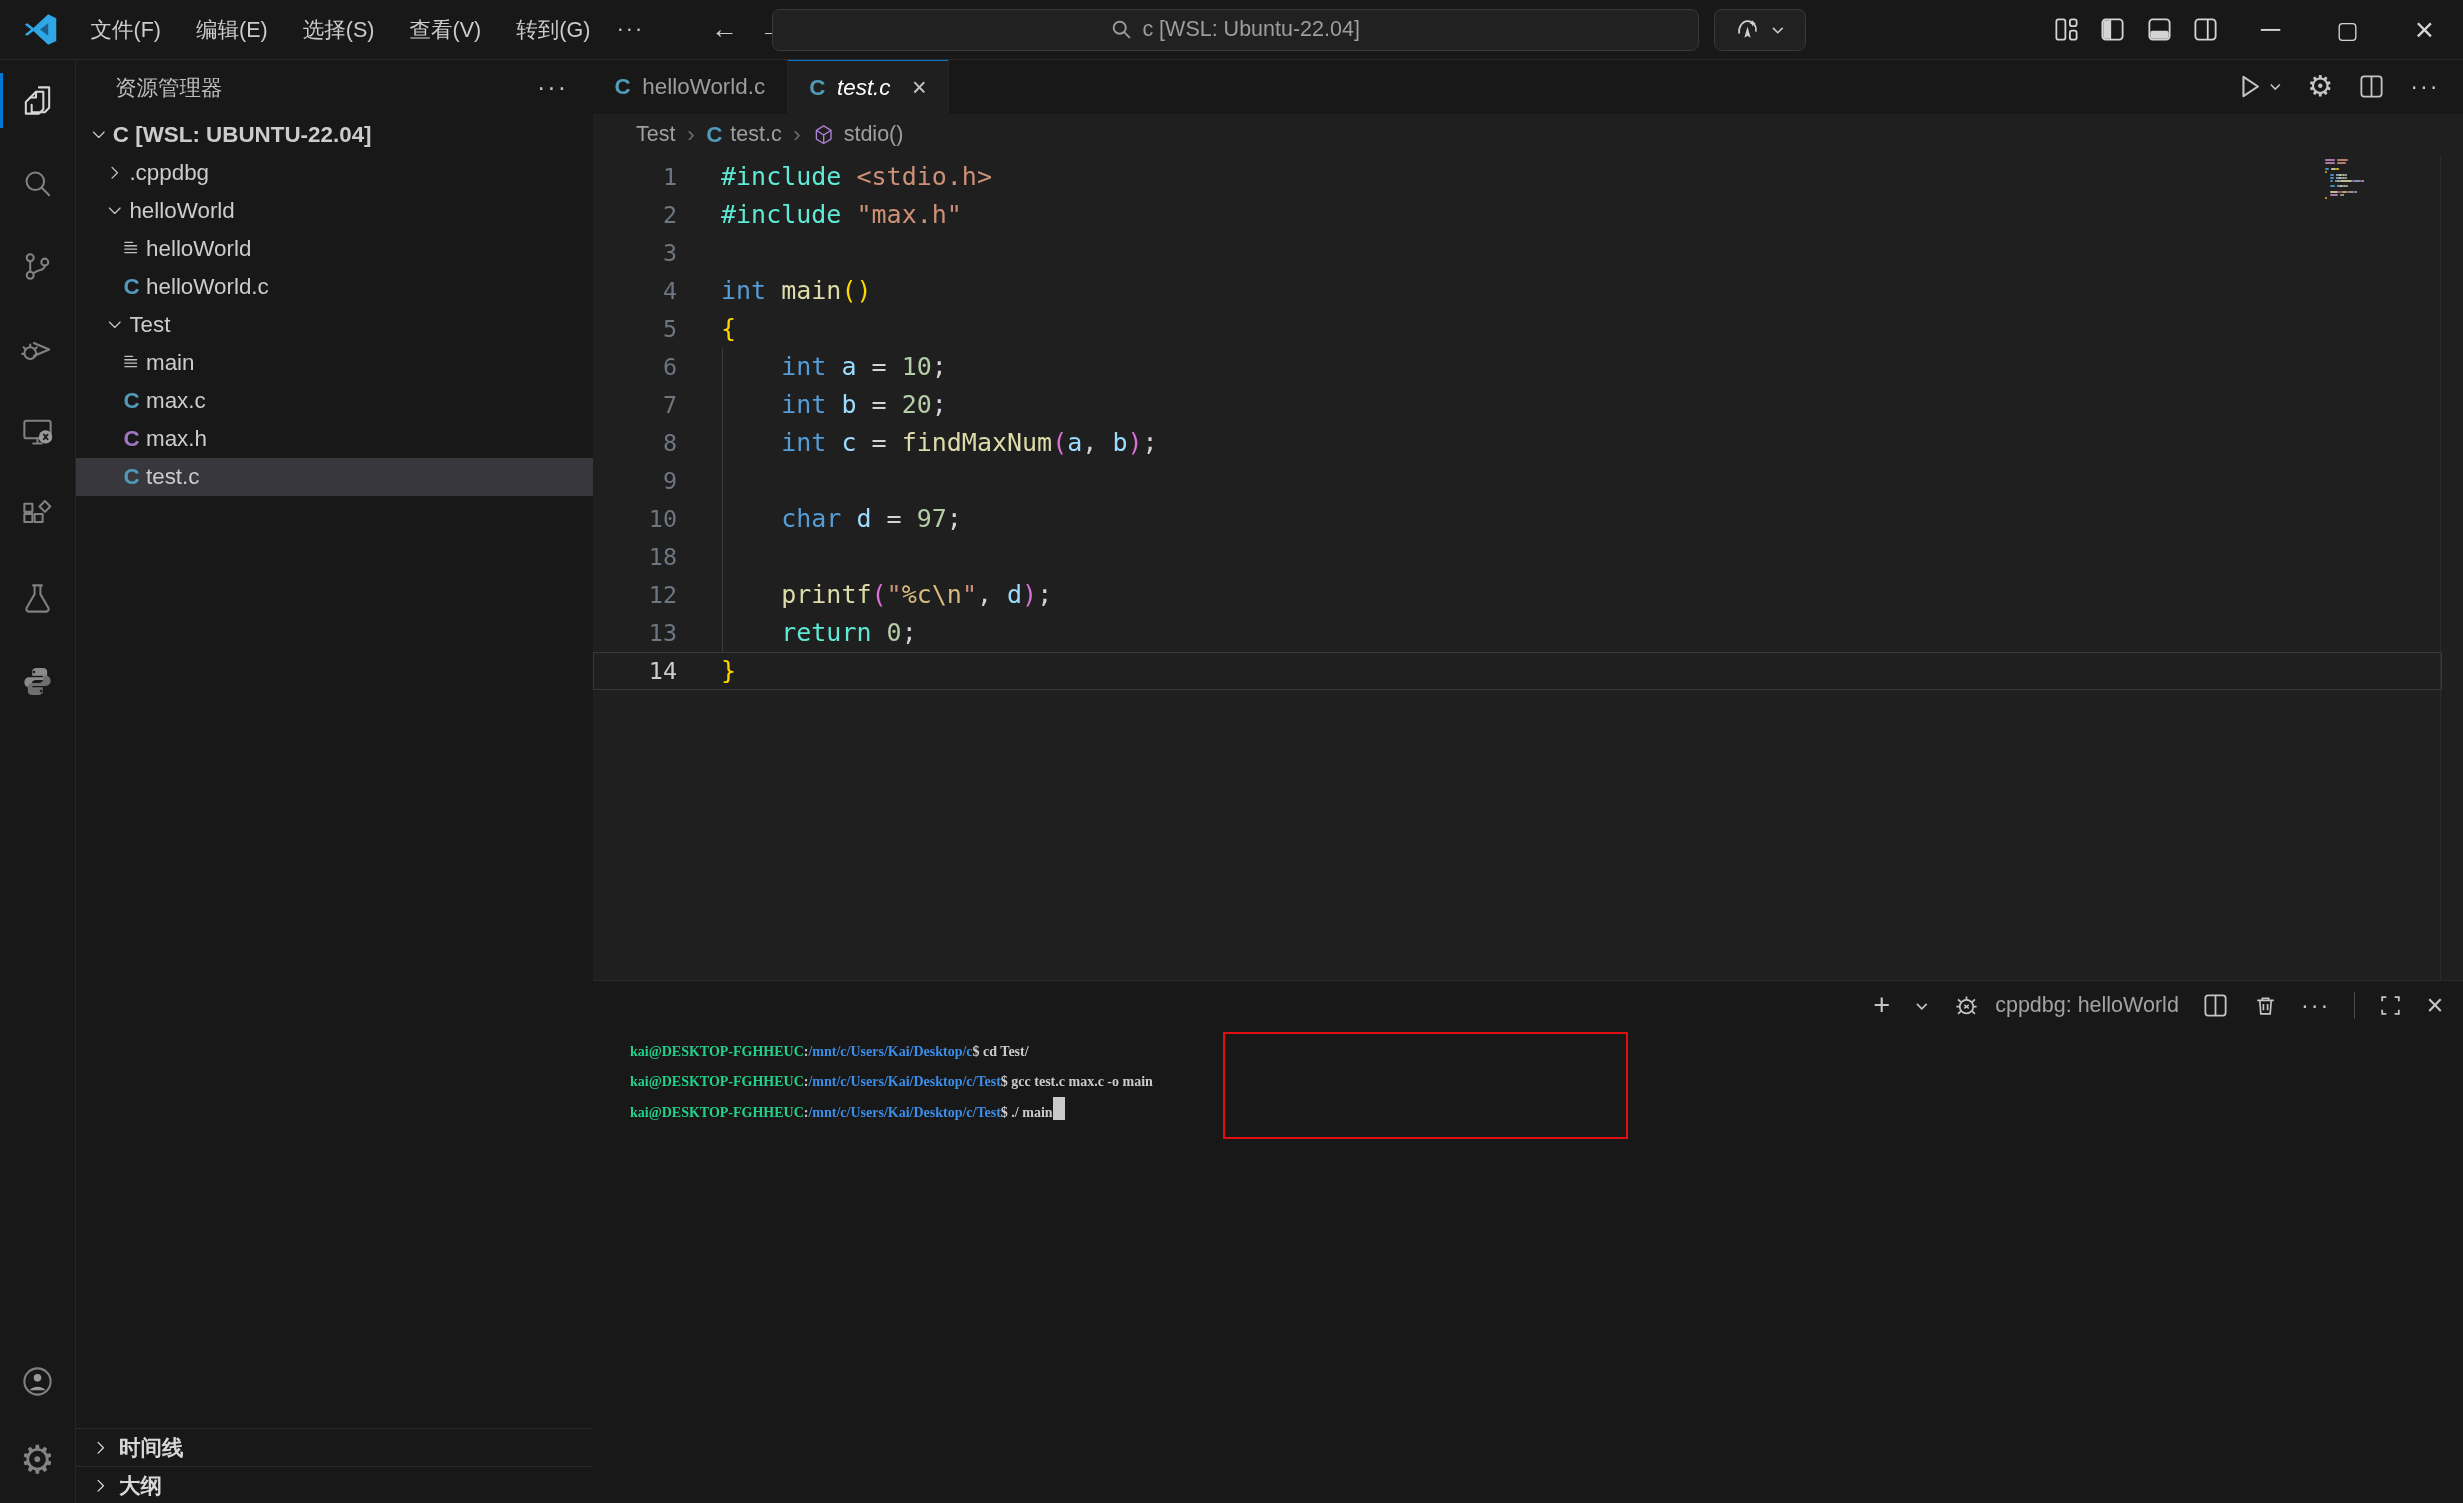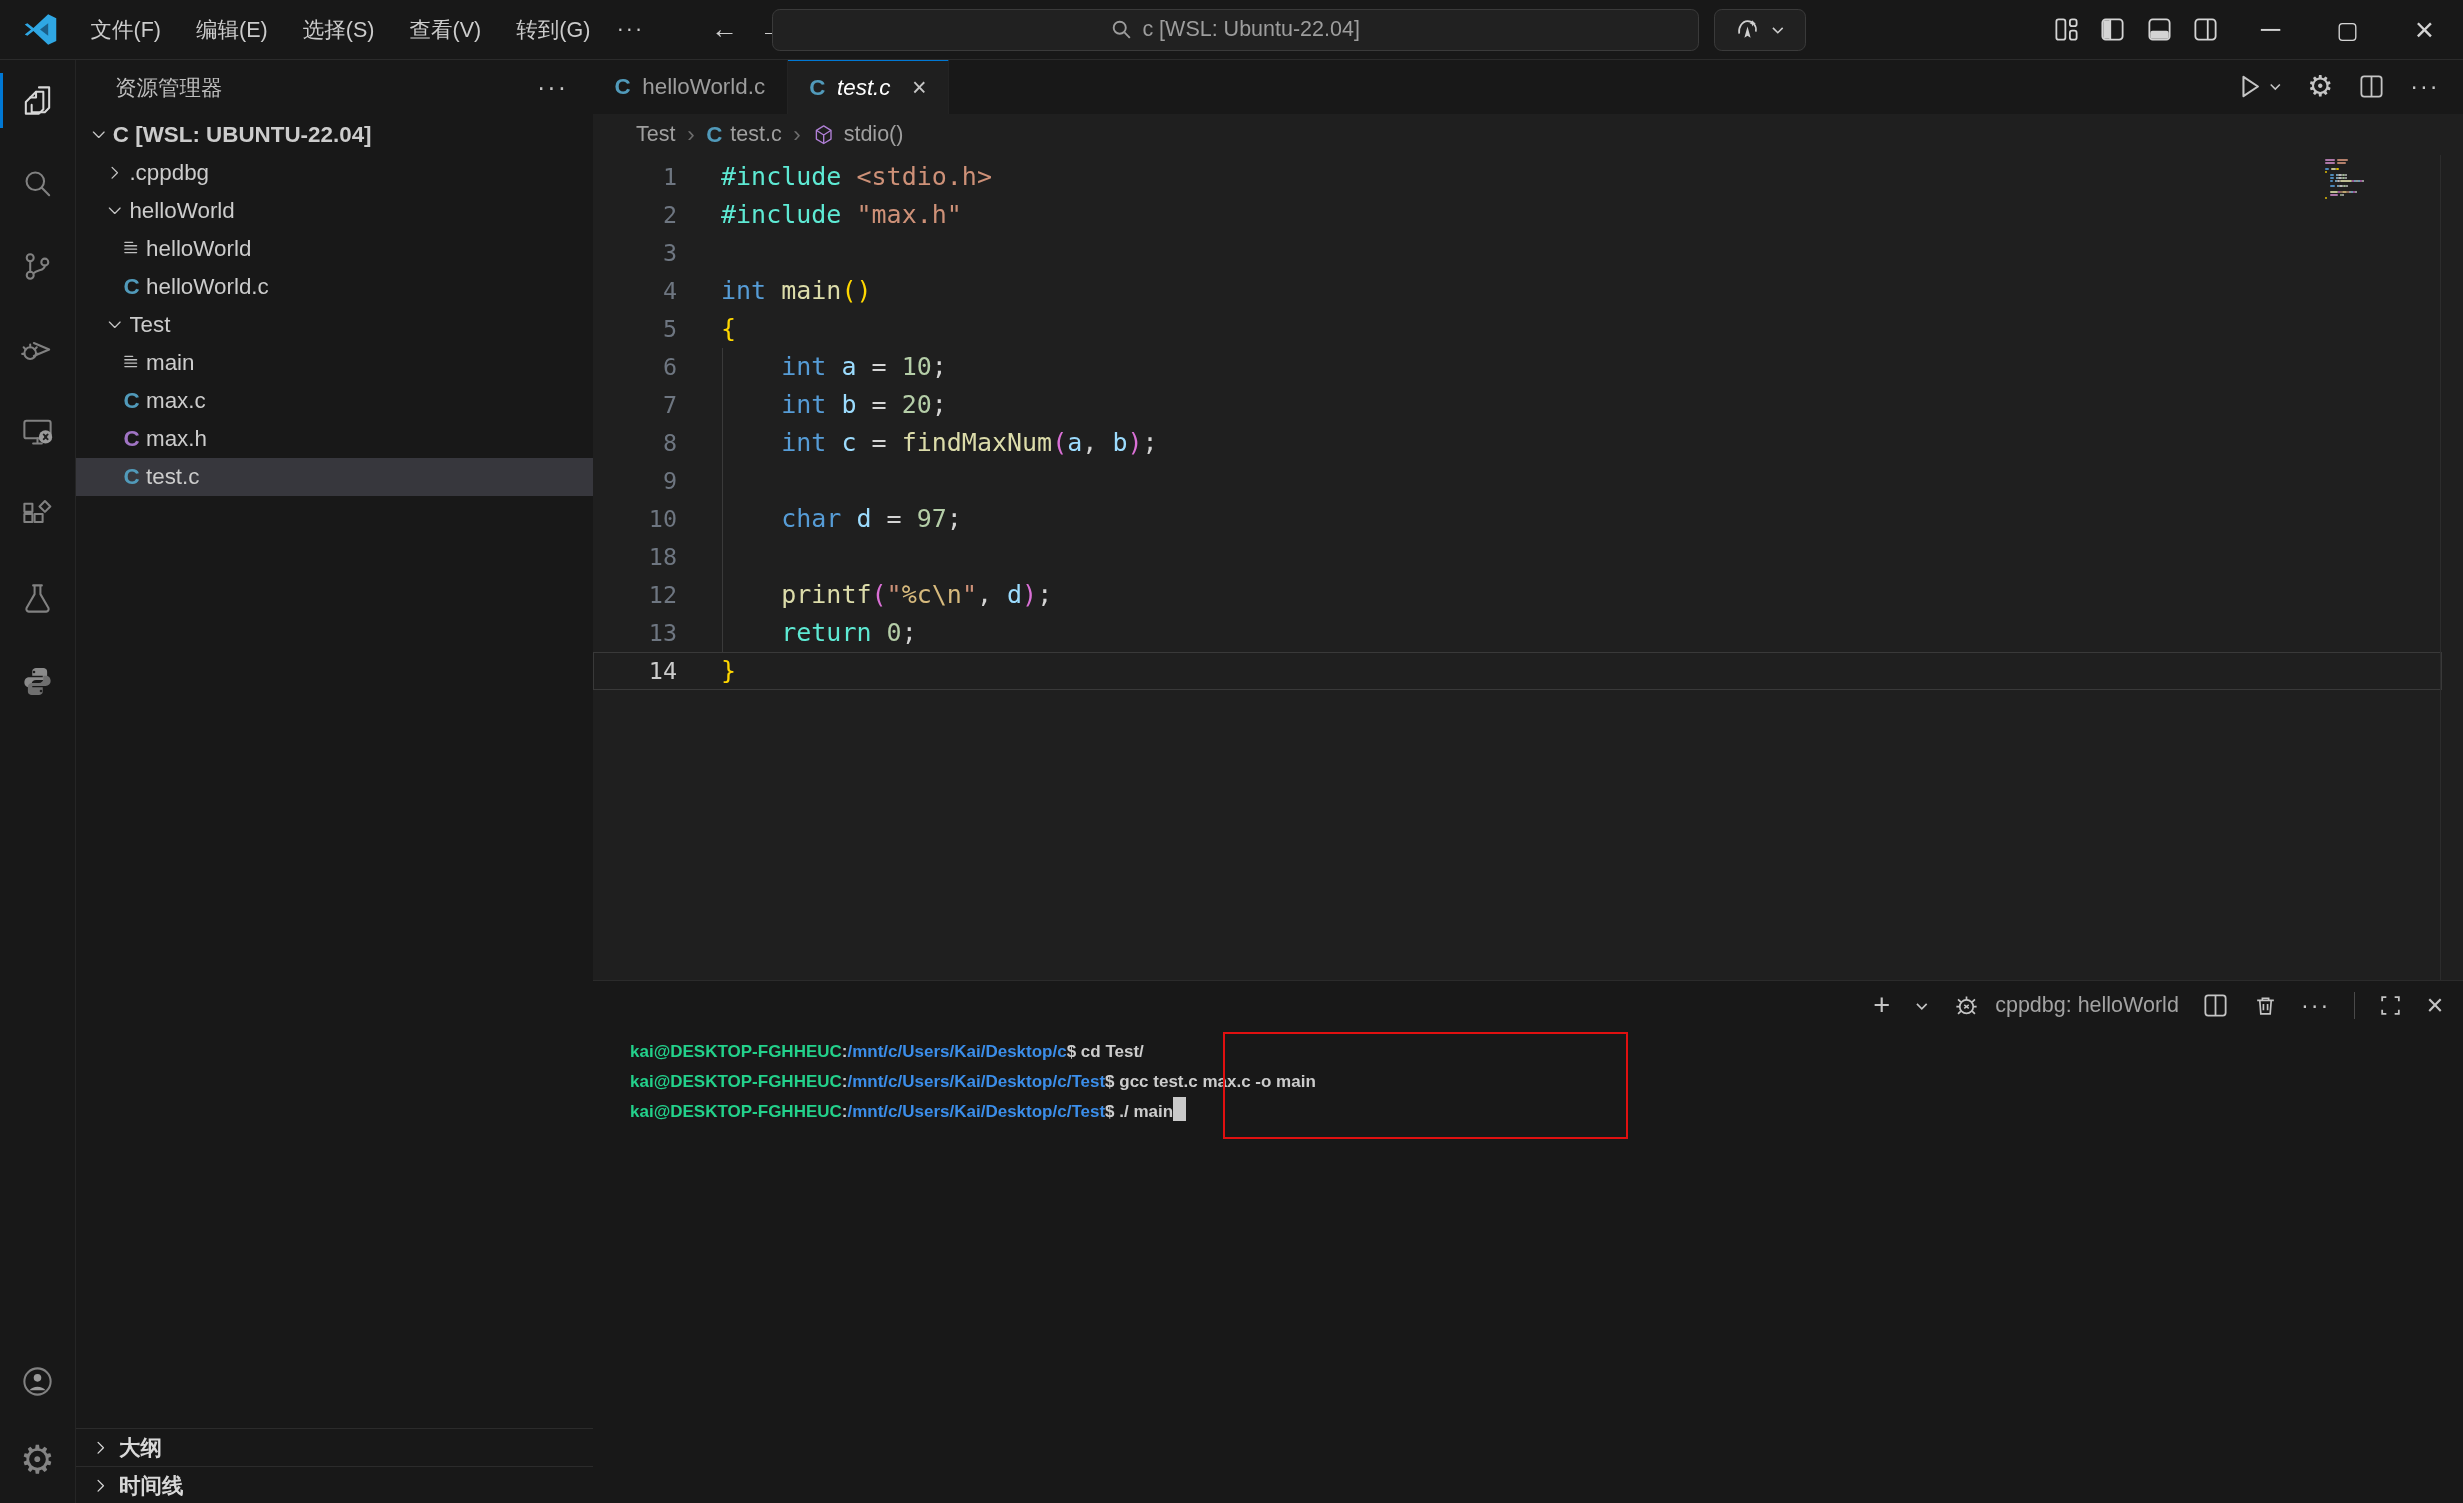--- a/index.html
+++ b/index.html
@@ -89,21 +89,21 @@
   .ptabs{display:flex;gap:45px;font-size:22.4px;color:#9d9d9d}
   .ptab{height:49px;display:flex;align-items:center;box-sizing:border-box;border-bottom:2px solid transparent}
   .ptab.active{color:#fff;border-bottom:2px solid #0078d4}
   .panel-toolbar{margin-left:auto;display:flex;align-items:center;gap:23.4px;color:#c5c5c5}
   .pt-plus{font-size:29px;line-height:1}
   .pt-label{font-size:21.5px;color:#a3a3a3;margin-left:-7.8px}
   .pt-div{width:1px;height:27px;background:#4a4a4a}
   .pt-dots{font-size:23.4px;letter-spacing:2px}
   .pt-close{font-size:29px;line-height:1}
 
-  .terminal{flex:1;position:relative;font-family:Liberation Sans, sans-serif;font-size:17px;font-weight:700;
+  .terminal{flex:1;position:relative;font-family:Liberation Serif, serif;font-size:14px;font-weight:700;
             line-height:30px;padding:6.8px 0 0 37px;color:#cccccc;white-space:pre}
   .t-user{color:#23d18b}.t-path{color:#3b8eea}
   .t-cursor{display:inline-block;width:12.7px;height:23.4px;background:#c9c9c9;vertical-align:-3.9px}
   .annotation{position:absolute;left:630px;top:51px;width:405px;height:107px;border:2.9px solid #e01010;box-sizing:border-box;pointer-events:none}
 </style>
 </head>
 <body>
 
 <div class="stage">
 
@@ -321,29 +321,29 @@
             <span class="label">test.c</span>
           </div>
         </div>
       <div class="sb-bottom" id="sbBottom">
           <div class="sb-section">
             <span>
               <svg width="21.5" height="21.5" viewBox="0 0 24 24" fill="none" stroke="currentColor" stroke-width="1.4" stroke-linecap="round" stroke-linejoin="round">
                 <polyline points="9,6 15,12 9,18"></polyline>
               </svg>
             </span>
-            <span>大纲</span>
+            <span>时间线</span>
           </div>
           <div class="sb-section">
             <span>
               <svg width="21.5" height="21.5" viewBox="0 0 24 24" fill="none" stroke="currentColor" stroke-width="1.4" stroke-linecap="round" stroke-linejoin="round">
                 <polyline points="9,6 15,12 9,18"></polyline>
               </svg>
             </span>
-            <span>时间线</span>
+            <span>大纲</span>
           </div>
         </div>
     </div>
 
     <div class="editor-col">
       <div class="tabstrip" id="tabstrip">
         <div class="tab inactive">
             <span class="tab-cicon"><span class="c-letter" style="color:#519aba">C</span></span>
             <span class="tlabel">helloWorld.c</span>
           </div>

